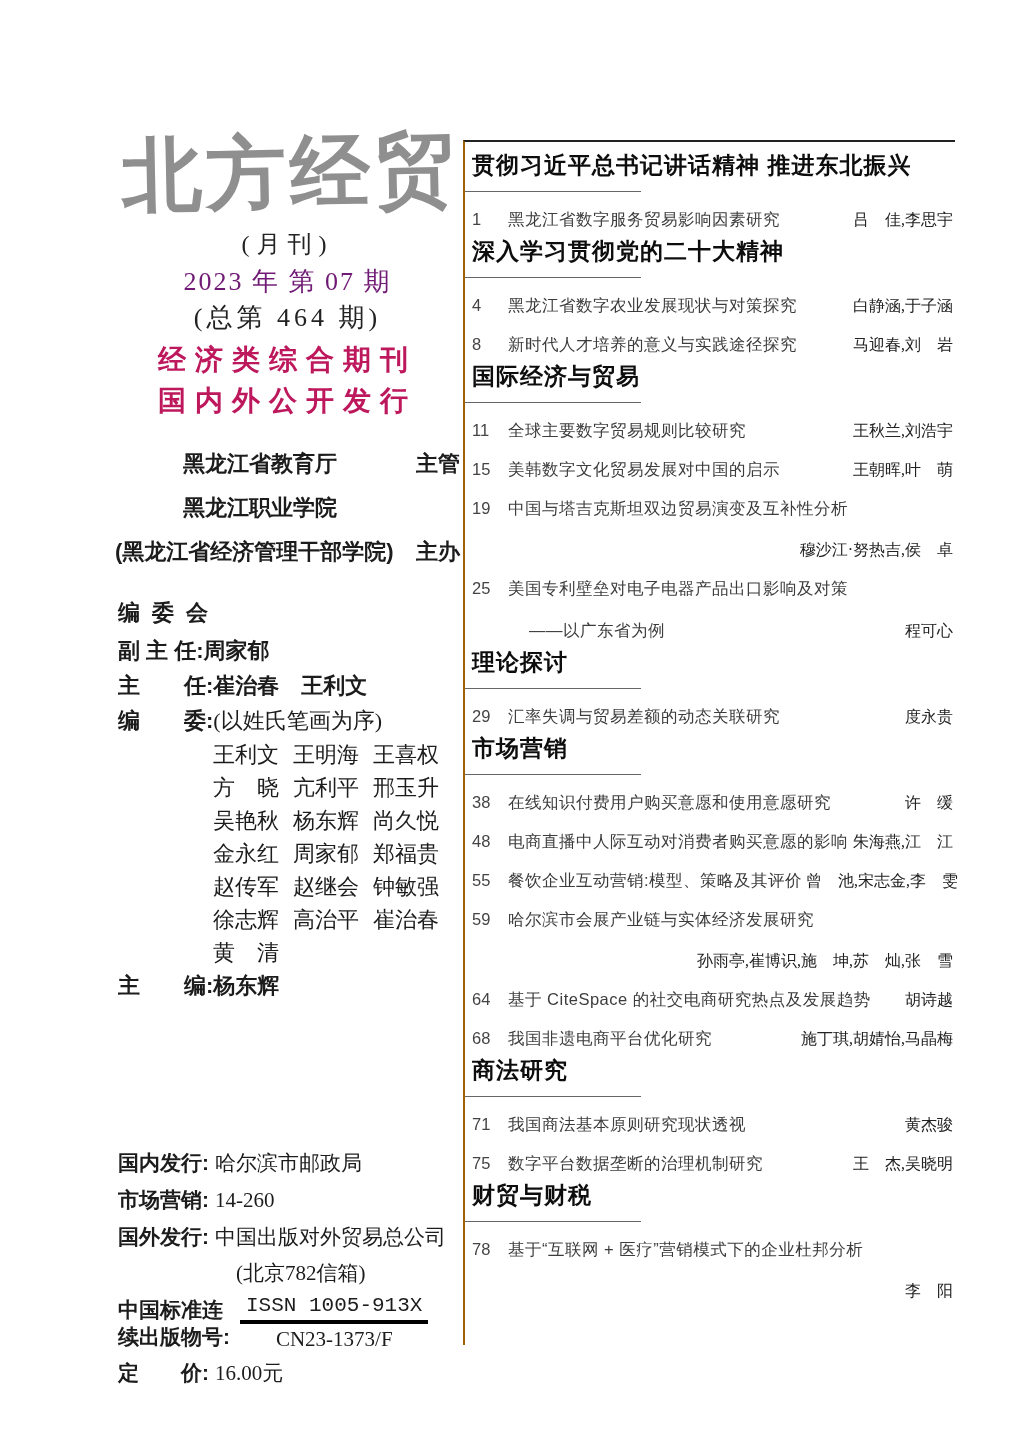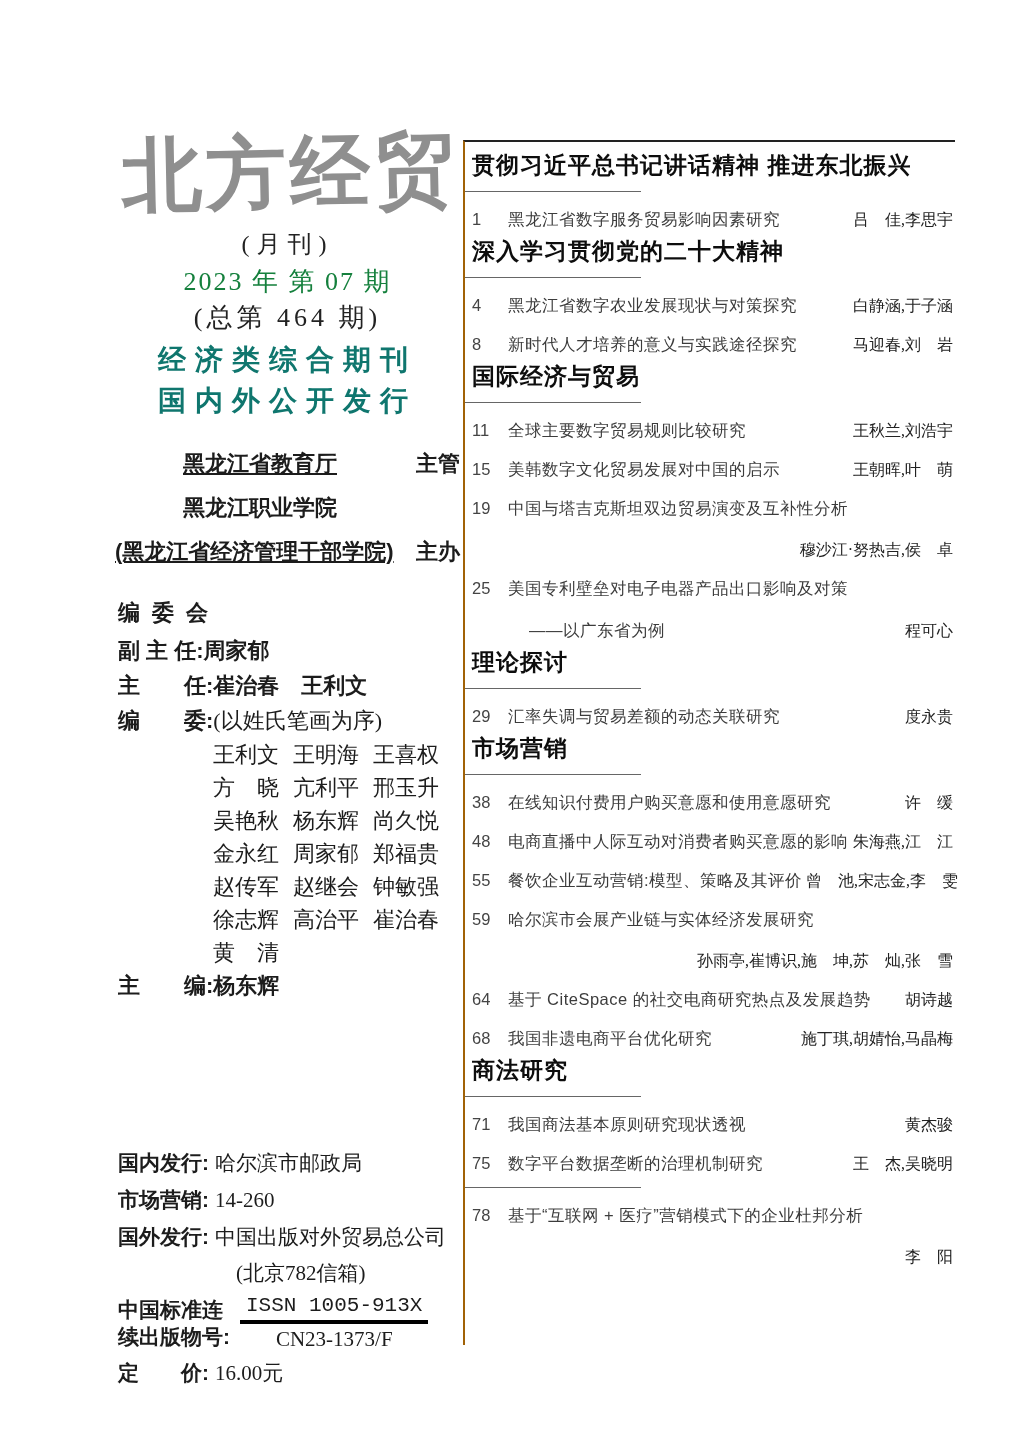--- a/index.html
+++ b/index.html
@@ -13,37 +13,37 @@
     position:absolute; left:110px; top:128px; width:360px; text-align:center;
     font-family:"DejaVu Serif", serif; font-weight:bold; font-size:80px; line-height:1.1;
     color:#8f8f8f; letter-spacing:4px; transform:rotate(-1.2deg);
   }
   .masthead-subtitle {
     position:absolute; left:115px; top:228px; width:345px; text-align:center;
     font-family:"Liberation Serif", serif; font-size:24px; letter-spacing:7px; color:#222;
   }
   .issue-line1 {
     position:absolute; left:115px; top:264px; width:345px; text-align:center;
-    font-family:"Liberation Serif", serif; font-size:26px; letter-spacing:2px; color:#15803d;
+    font-family:"Liberation Serif", serif; font-size:26px; letter-spacing:2px; color:#701a75;
   }
   .issue-line2 {
     position:absolute; left:115px; top:300px; width:345px; text-align:center;
     font-family:"Liberation Serif", serif; font-size:26px; letter-spacing:4px; color:#222;
   }
   .type-line1, .type-line2 {
     position:absolute; left:115px; width:345px; text-align:center;
-    font-size:28px; font-weight:700; letter-spacing:9px; color:#0f766e; white-space:nowrap;
+    font-size:28px; font-weight:700; letter-spacing:9px; color:#be185d; white-space:nowrap;
   }
   .type-line1 { top:341px; }
   .type-line2 { top:382px; }
 
   .sponsors { position:absolute; left:115px; top:451px; width:345px; font-size:22px; font-weight:600; color:#1c1c1c; }
   .sponsor-row { display:flex; margin-bottom:18px; line-height:26px; }
   .sponsor-row.indent { padding-left:68px; }
-  .sponsor-row .grow { flex:1;text-decoration:underline; }
+  .sponsor-row .grow { flex:1; }
   .sponsor-row .role { flex:none; }
 
   .board { position:absolute; left:118px; top:598px; width:345px; font-size:22px; color:#1c1c1c; }
   .board-heading { font-weight:700; letter-spacing:12px; }
   .board-row { margin-top:11px; line-height:24px; }
   .board-label { font-weight:700; white-space:pre; }
   .board-value { font-weight:700; white-space:pre; }
   .board-note { font-family:"Liberation Serif", serif; font-weight:400; white-space:pre; }
   .members-grid {
     margin-left:95px; margin-top:10px;
@@ -269,20 +269,21 @@
           <span class="toc-title">我国商法基本原则研究现状透视</span>
           <span class="toc-authors">黄杰骏</span>
         </div>
         <div class="toc-row">
           <span class="toc-num">75</span>
           <span class="toc-title">数字平台数据垄断的治理机制研究</span>
           <span class="toc-authors">王　杰,吴晓明</span>
         </div>
       </div>
       <div class="toc-section">
+        <div class="toc-section-header">财贸与财税</div>
         <div class="toc-section-underline"></div>
         <div class="toc-row">
           <span class="toc-num">78</span>
           <span class="toc-title">基于“互联网 + 医疗”营销模式下的企业杜邦分析</span>
         </div>
         <div class="toc-row subtitle-line">
           <span class="toc-authors">李　阳</span>
         </div>
       </div>
     </div>

